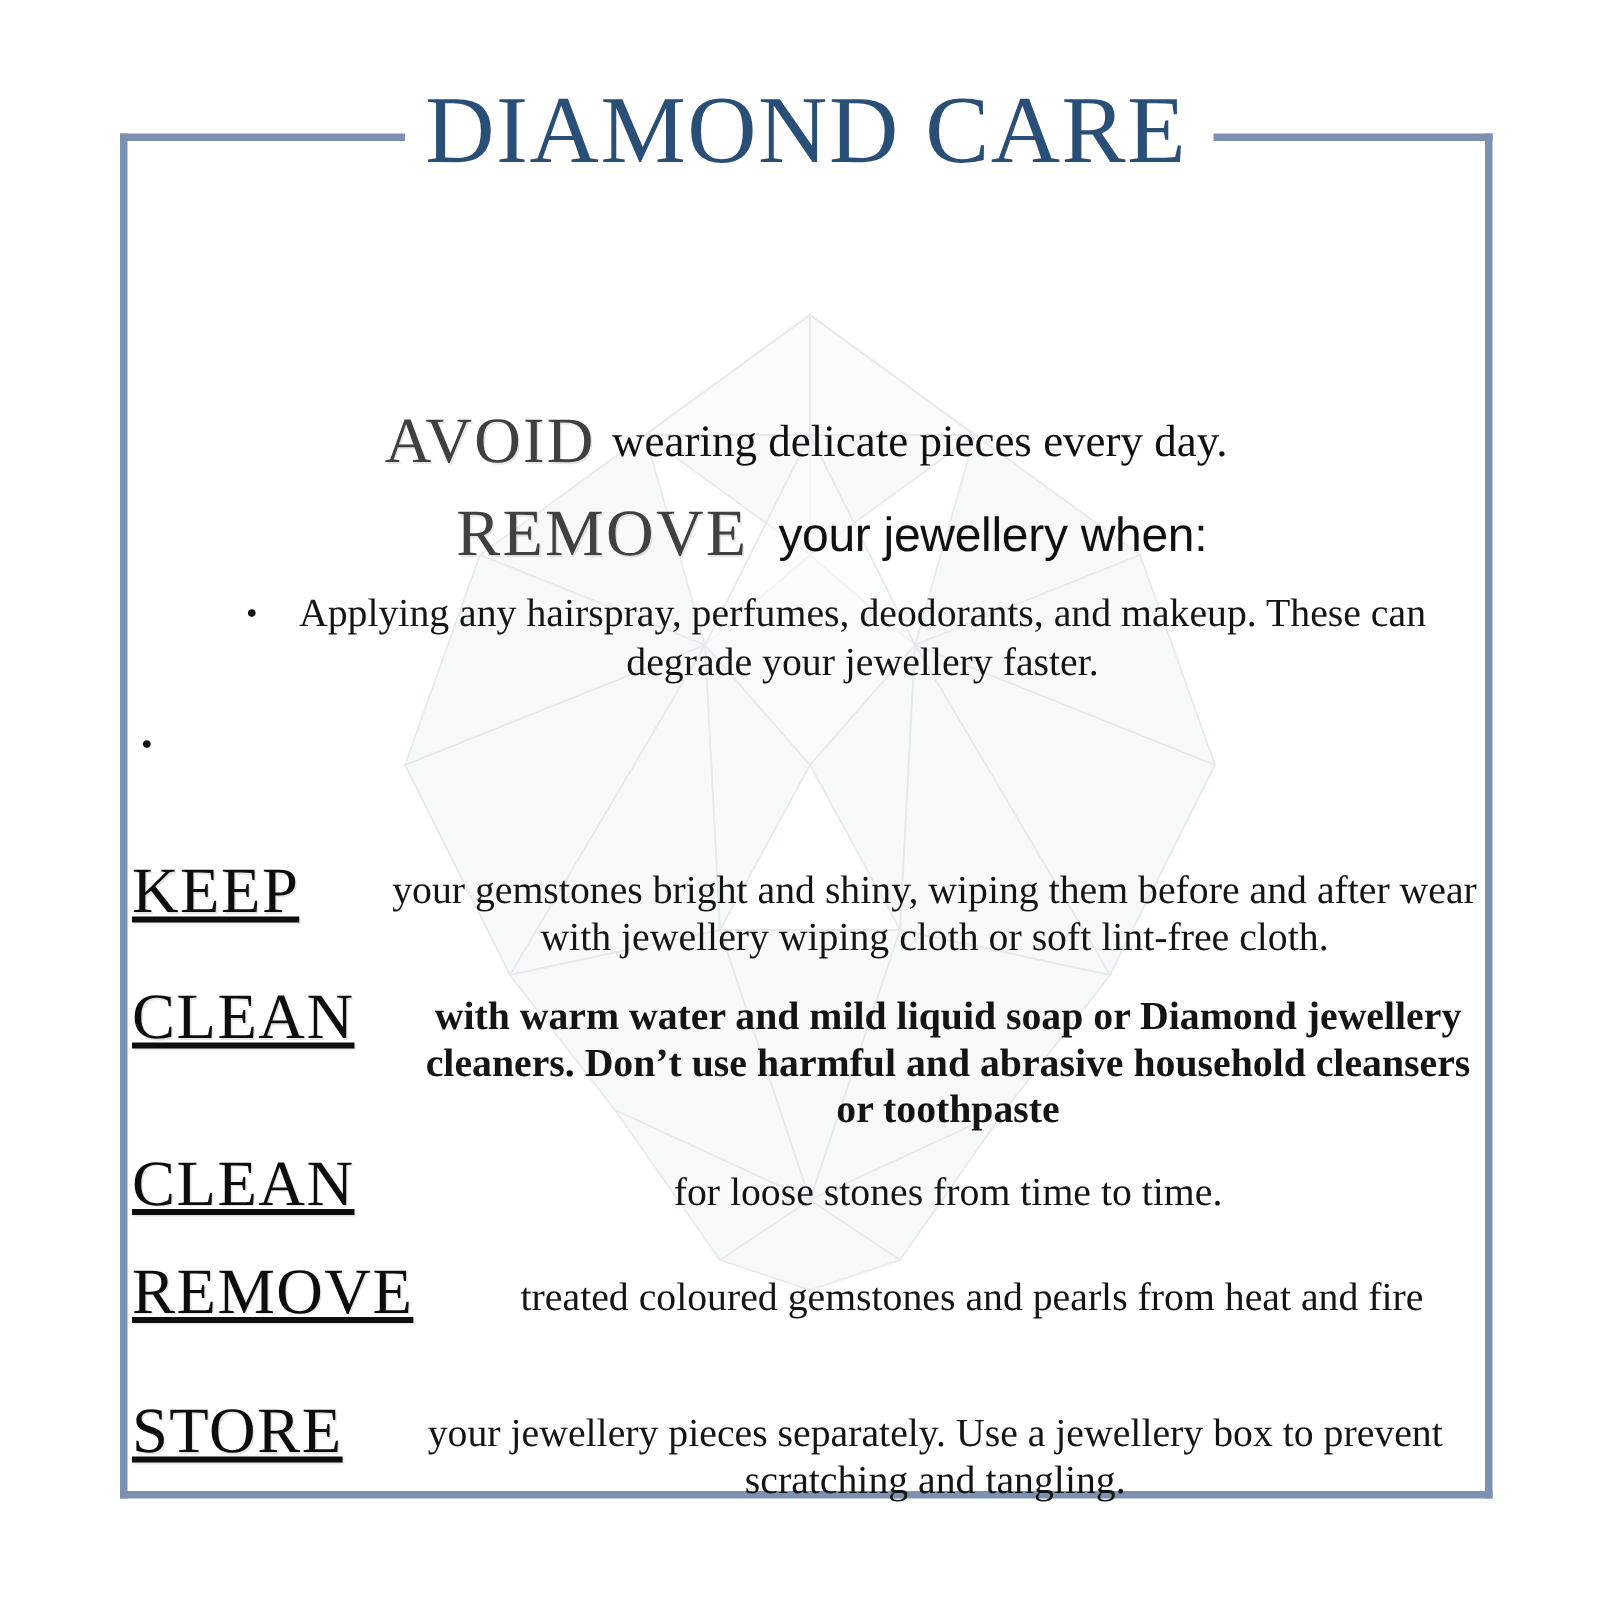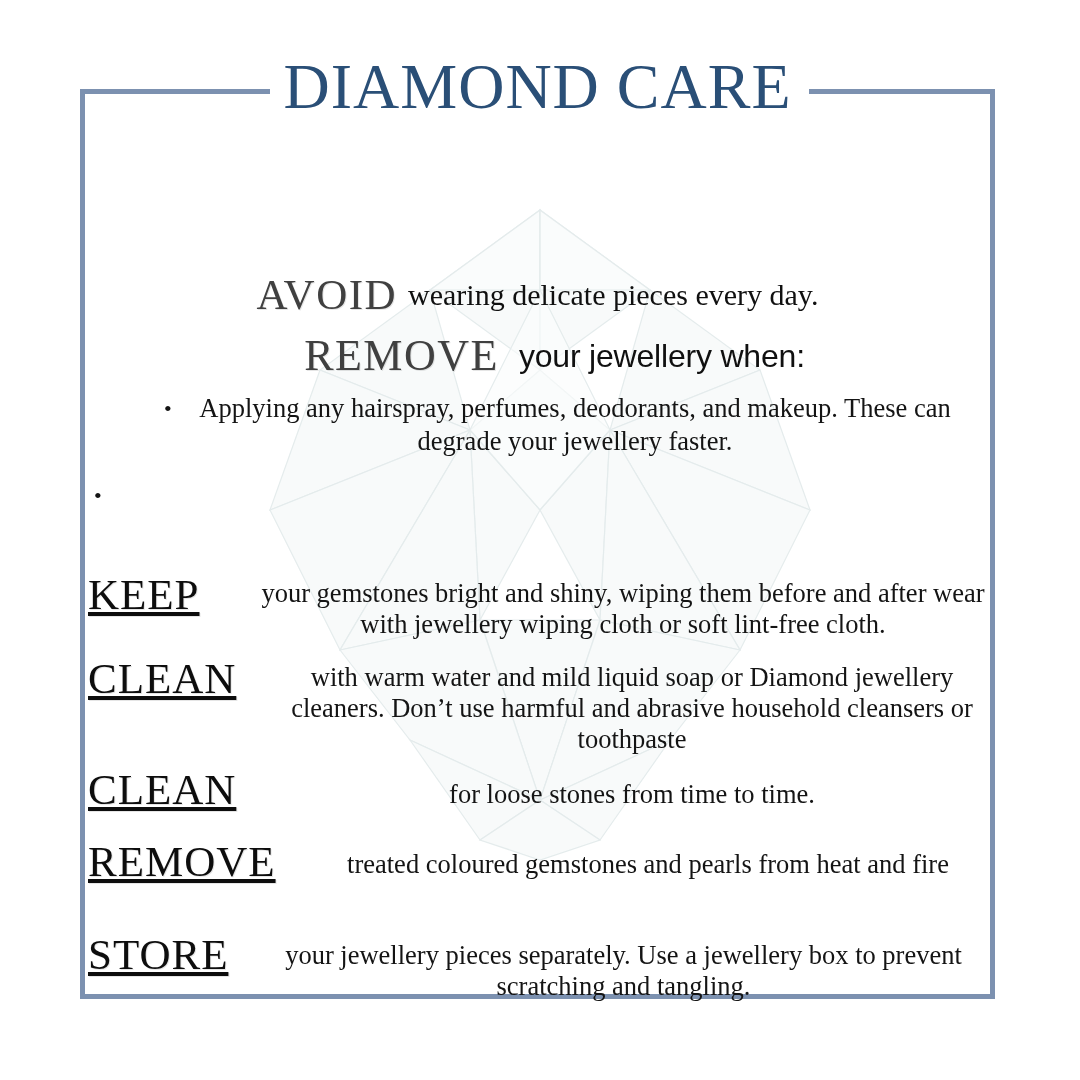--- a/index.html
+++ b/index.html
@@ -186,21 +186,21 @@
     font-family: "Liberation Serif", "DejaVu Serif", serif;
     font-size: 26.5px;
     line-height: 31px;
     color: #141414;
     text-align: center;
   }
 
   #row-keep   { top: 483px; }
   #row-keep   .body { left: 178px; width: 730px; }
   #row-clean  { top: 567px; }
-  #row-clean  .body { left: 192px; width: 720px; }
+  #row-clean  .body { left: 192px; width: 720px; font-weight: bold; }
   #row-check  { top: 678px; }
   #row-check  .body { left: 202px; width: 700px; top: 12px; }
   #row-protect{ top: 750px; }
   #row-protect .body { left: 238px; width: 660px; top: 10px; }
   #row-store  { top: 843px; }
   #row-store  .body { left: 186px; width: 715px; top: 8px; }
 </style>
 </head>
 <body>
 

